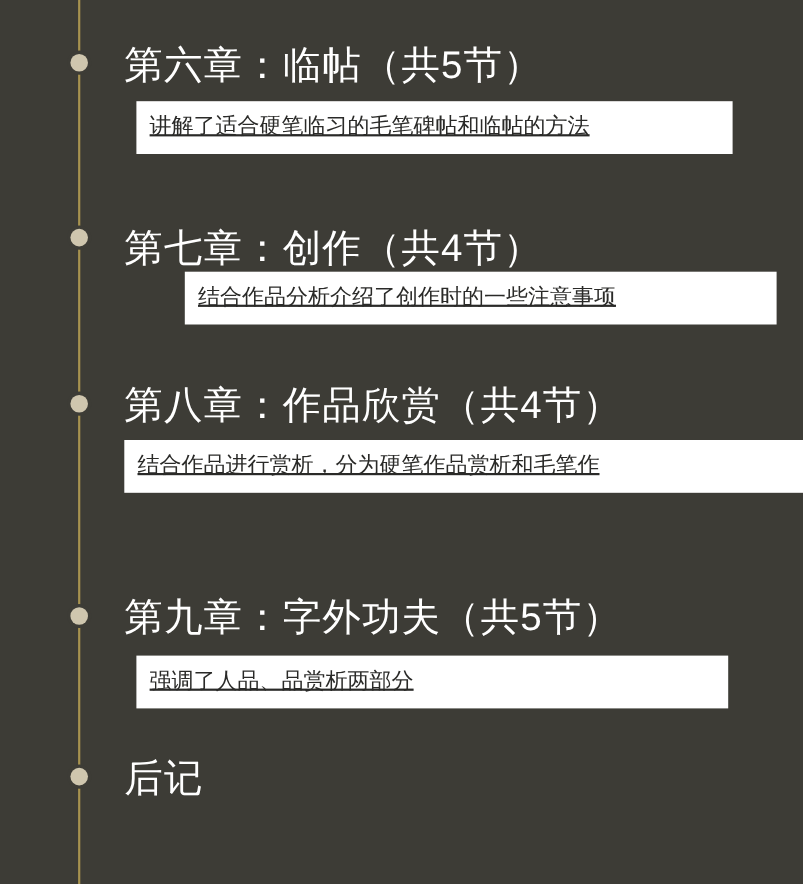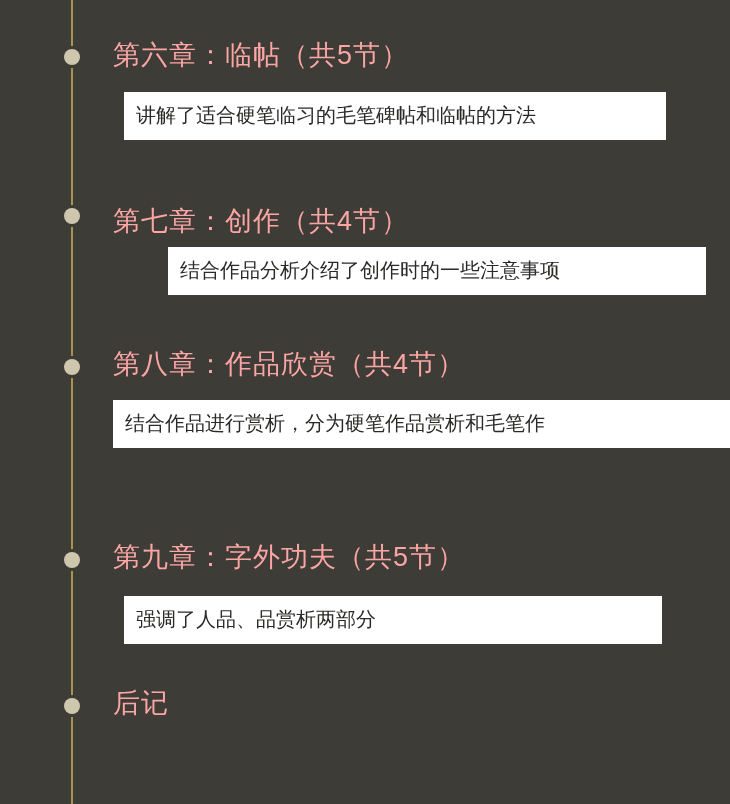--- a/index.html
+++ b/index.html
@@ -51,35 +51,36 @@
     width: 16px;
     height: 16px;
     border-radius: 50%;
     background: #cfc6ae;
     box-shadow: 0 0 0 3px #3d3c36;
   }
 
   .chapter-title {
     position: absolute;
     left: 113px;
-    color: #fca5a5;
-    font-size: 27px;
+    color: #ffffff;
+    font-size: 35px;
     letter-spacing: 1px;
     white-space: nowrap;
     line-height: 1;
   }
 
   .desc-box {
     position: absolute;
     background: #ffffff;
     color: #2a2a28;
     font-size: 20px;
     line-height: 34px;
     padding: 6px 24px 8px 12px;
     box-sizing: border-box;
+    text-decoration: underline;
   }
 
   .desc-box span {
     display: block;
     white-space: nowrap;
   }
 
   
   #item0 .dot { top: 49px; }
   #item0 .chapter-title { top: 42px; }

